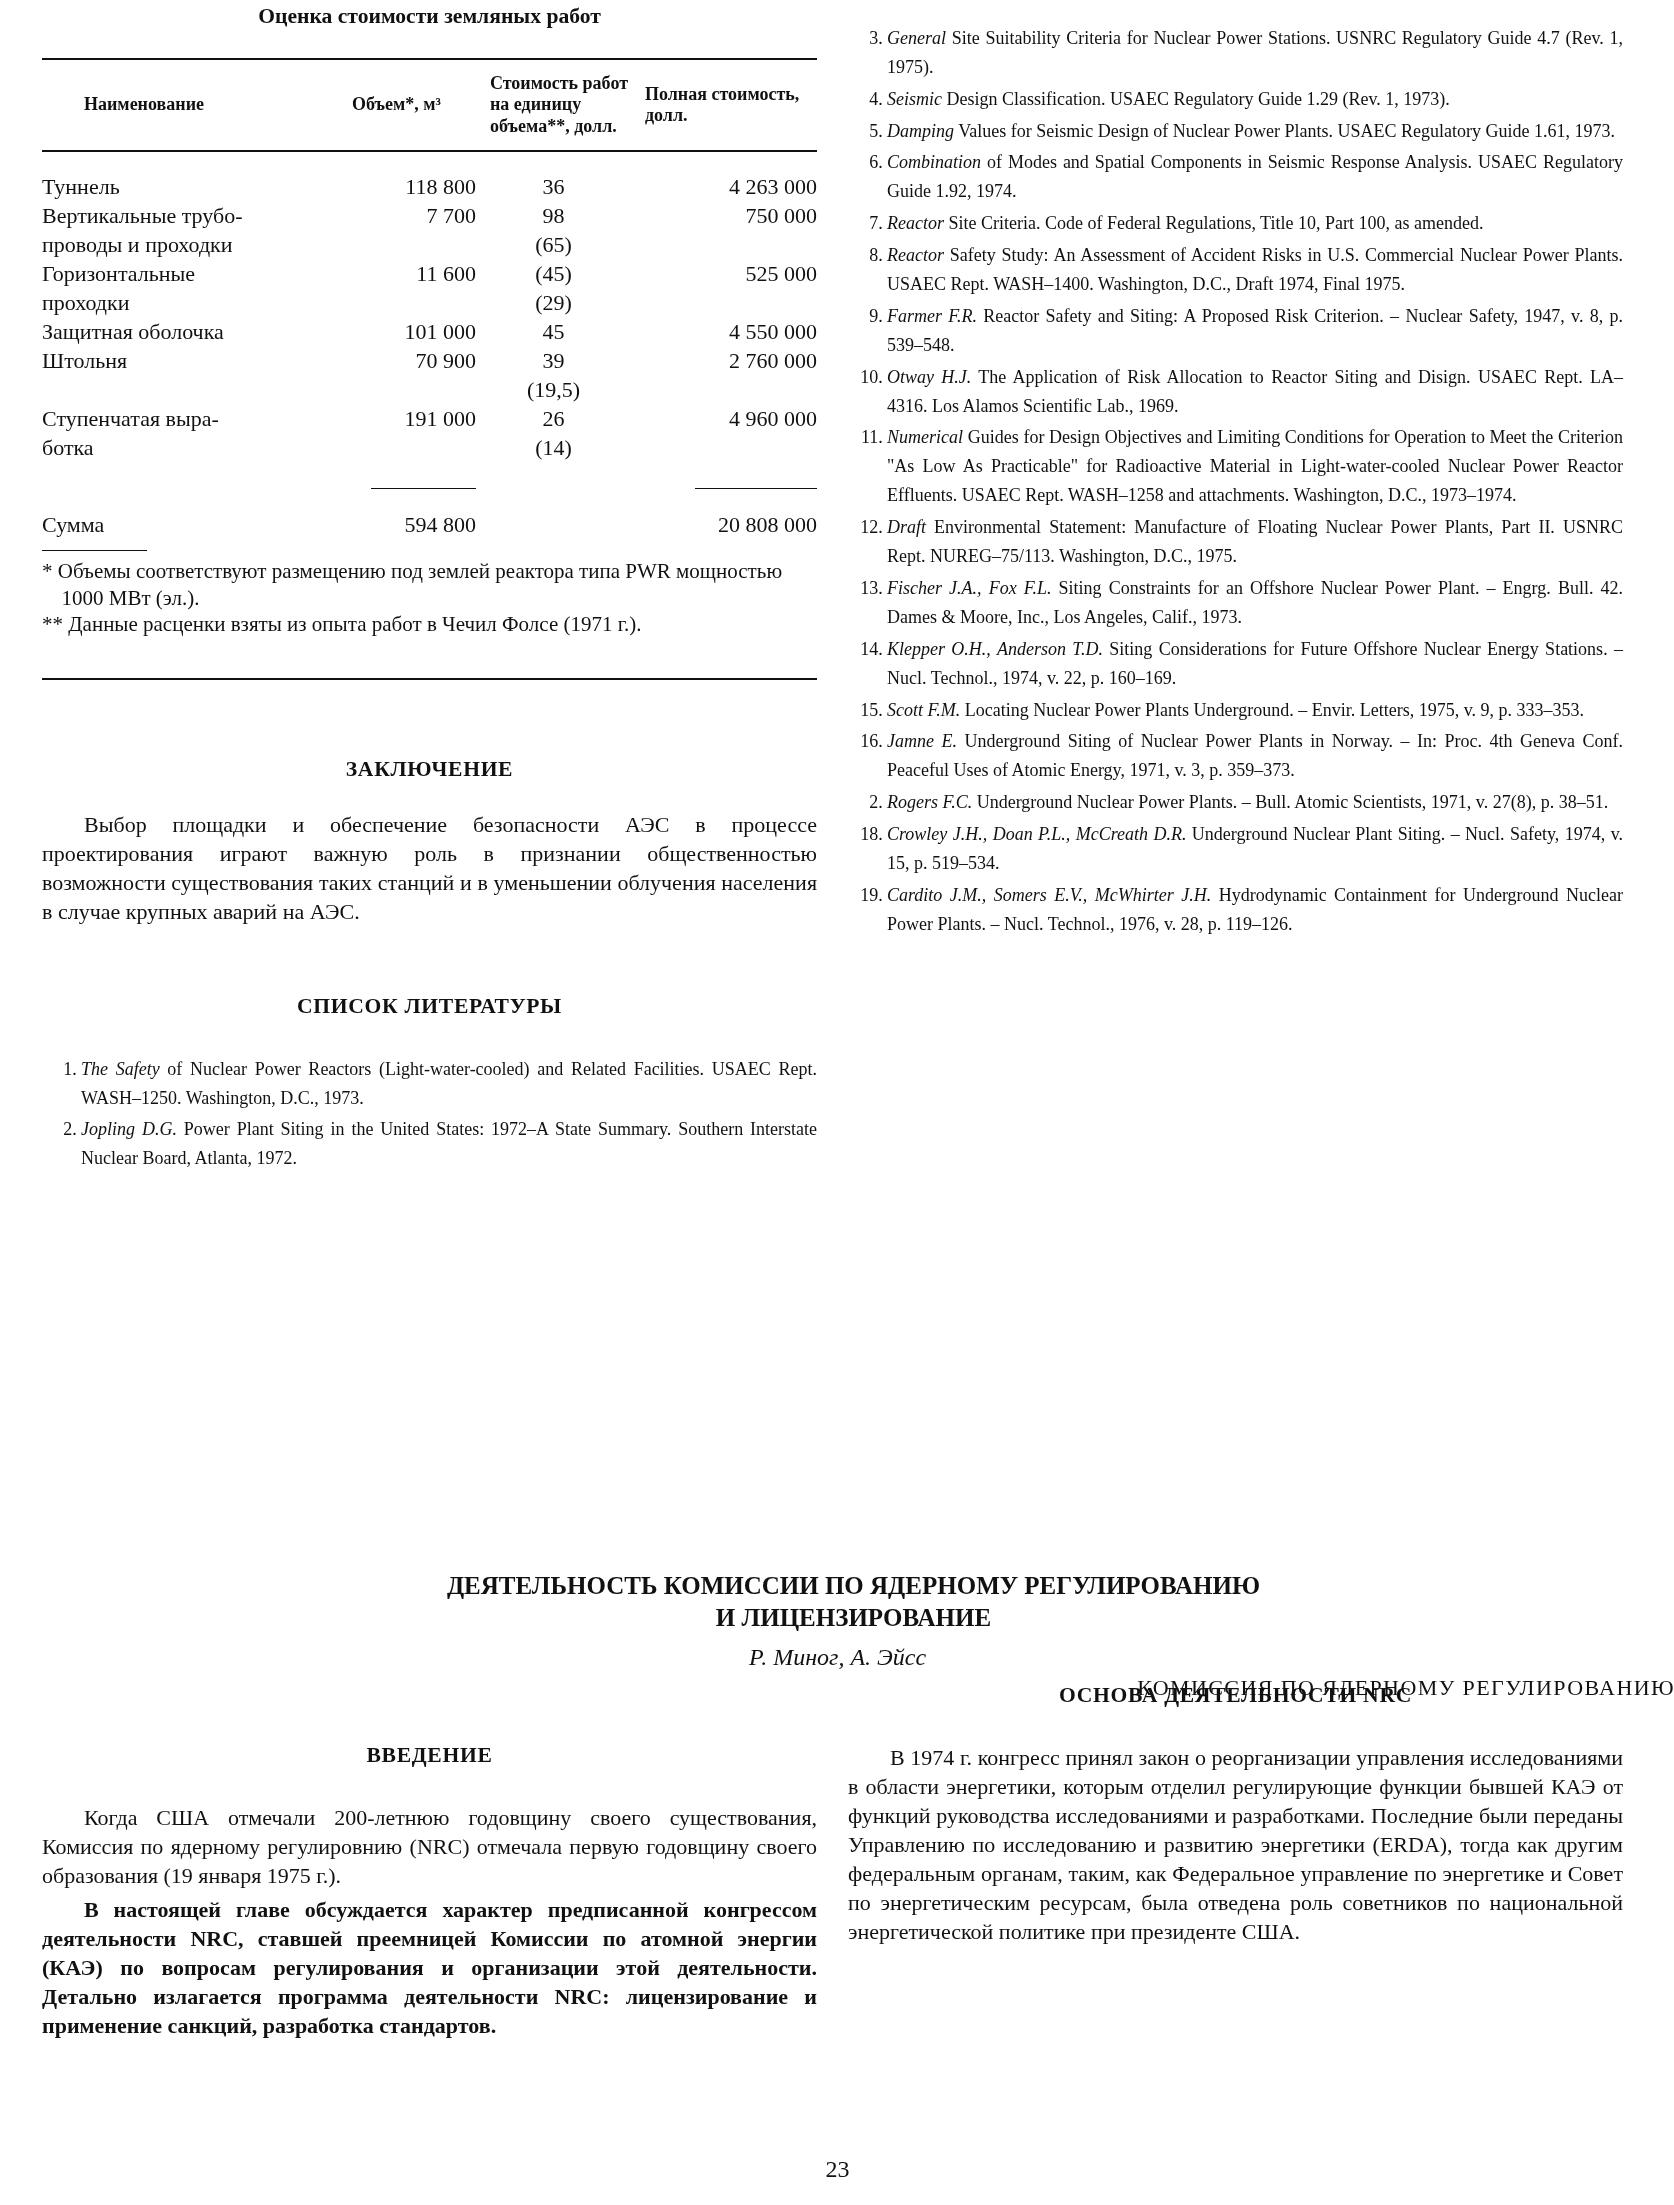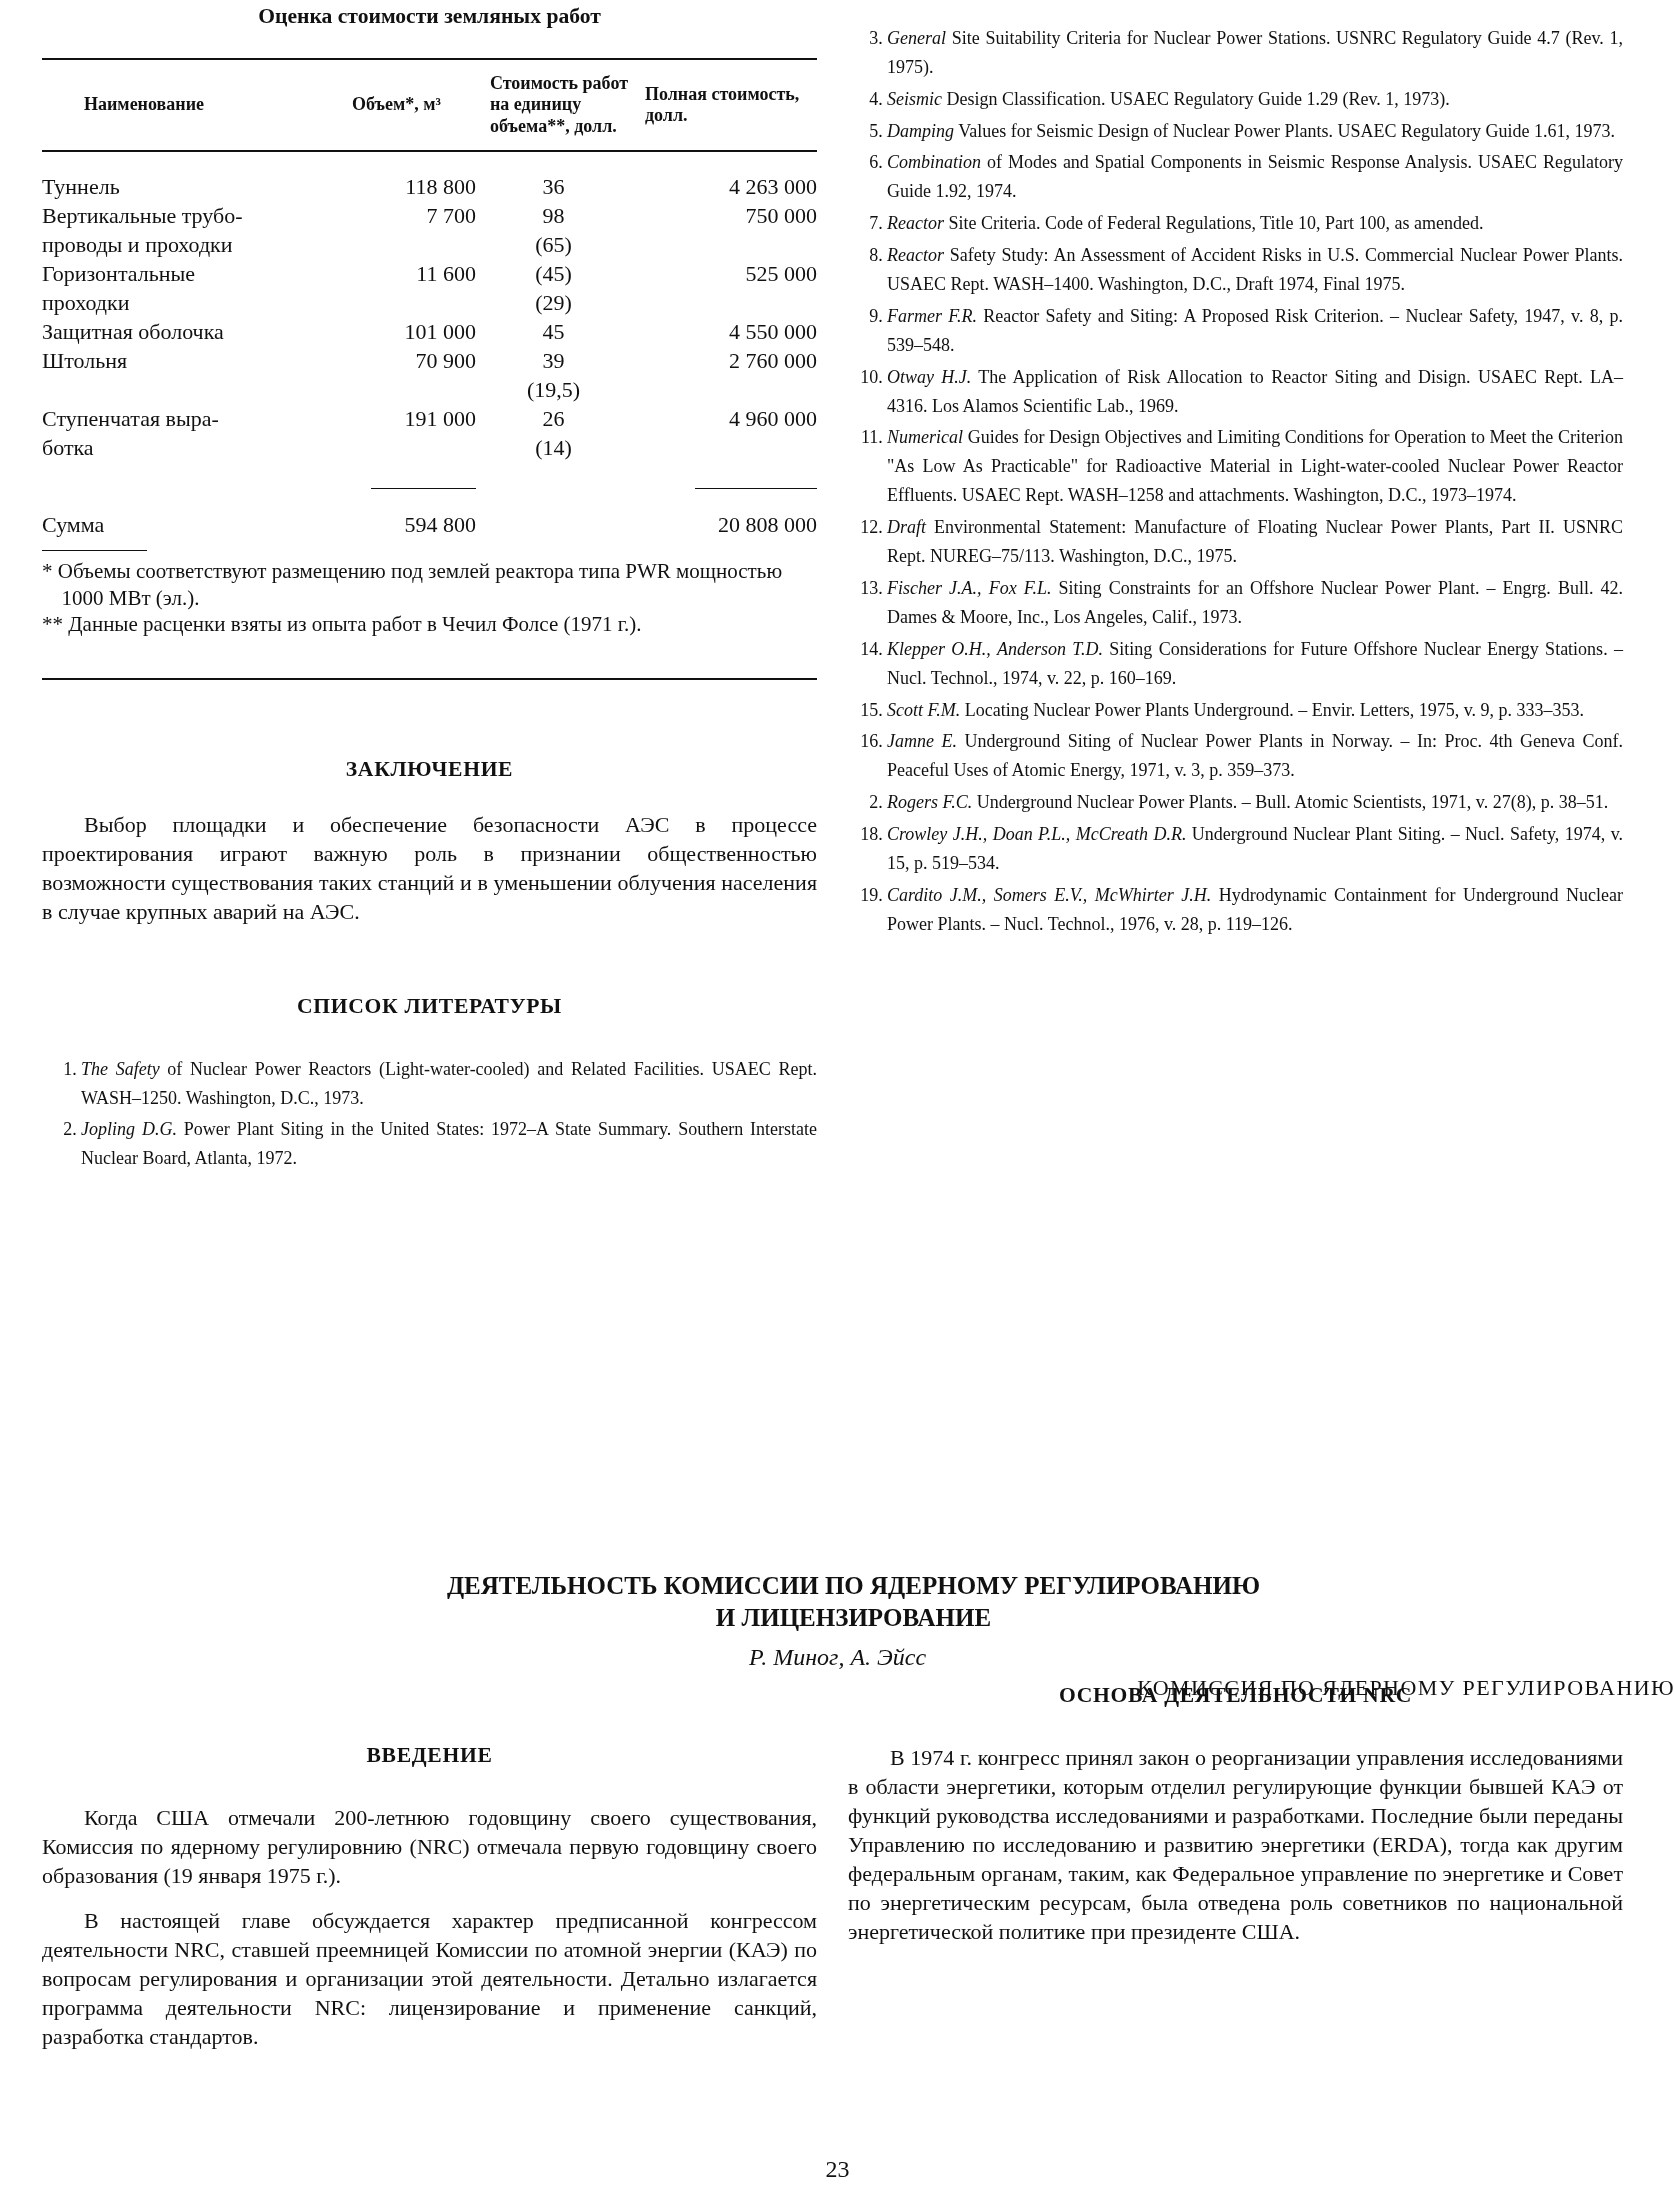--- a/index.html
+++ b/index.html
@@ -174,21 +174,21 @@
 <div class="article-title">
   <div>ДЕЯТЕЛЬНОСТЬ КОМИССИИ ПО ЯДЕРНОМУ РЕГУЛИРОВАНИЮ</div>
   <div>И ЛИЦЕНЗИРОВАНИЕ</div>
 </div>
 <div class="authors">Р. Миног, А. Эйсс</div>
 <div class="affil">КОМИССИЯ ПО ЯДЕРНОМУ РЕГУЛИРОВАНИЮ</div>
 
 <div class="col left" style="top:1743px;">
   <h2>ВВЕДЕНИЕ</h2>
   <p class="body" style="margin-top:35px;">Когда США отмечали 200-летнюю годовщину своего существования, Комиссия по ядерному регулировнию (NRC) отмечала первую годовщину своего образования (19 января 1975 г.).</p>
-  <p class="body" style="margin-top:16px;">В настоящей главе обсуждается характер предписанной конгрессом деятельности NRC, ставшей преемницей Комиссии по атомной энергии (КАЭ) по вопросам регулирования и организации этой деятельности. Детально излагается программа деятельности NRC: лицензирование и применение санкций, разработка стандартов.</p>
+  <p class="body" style="margin-top:5px;font-weight:bold;">В настоящей главе обсуждается характер предписанной конгрессом деятельности NRC, ставшей преемницей Комиссии по атомной энергии (КАЭ) по вопросам регулирования и организации этой деятельности. Детально излагается программа деятельности NRC: лицензирование и применение санкций, разработка стандартов.</p>
 </div>
 <div class="col right" style="top:1683px;">
   <h2>ОСНОВА ДЕЯТЕЛЬНОСТИ NRC</h2>
   <p class="body" style="margin-top:35px;">В 1974 г. конгресс принял закон о реорганизации управления исследованиями в области энергетики, которым отделил регулирующие функции бывшей КАЭ от функций руководства исследованиями и разработками. Последние были переданы Управлению по исследованию и развитию энергетики (ERDA), тогда как другим федеральным органам, таким, как Федеральное управление по энергетике и Совет по энергетическим ресурсам, была отведена роль советников по национальной энергетической политике при президенте США.</p>
 </div>
 
 <div class="page-num">23</div>
 
 
 </body></html>

